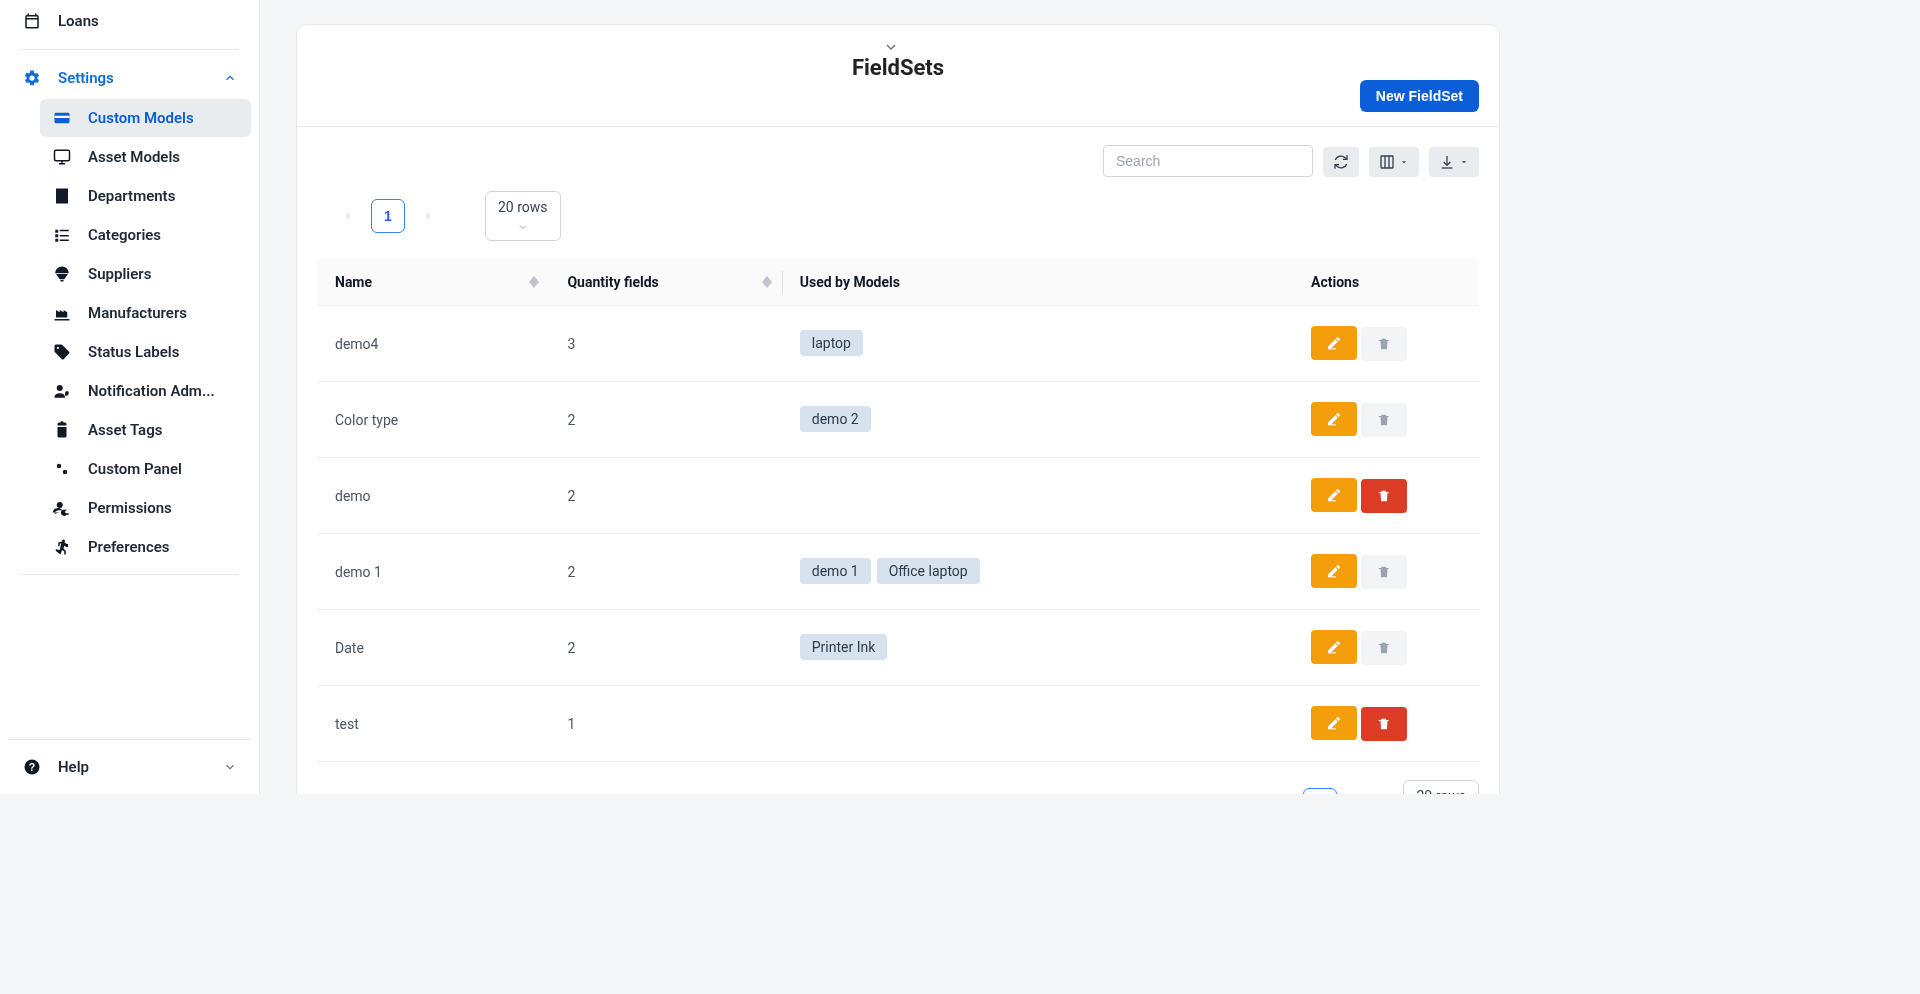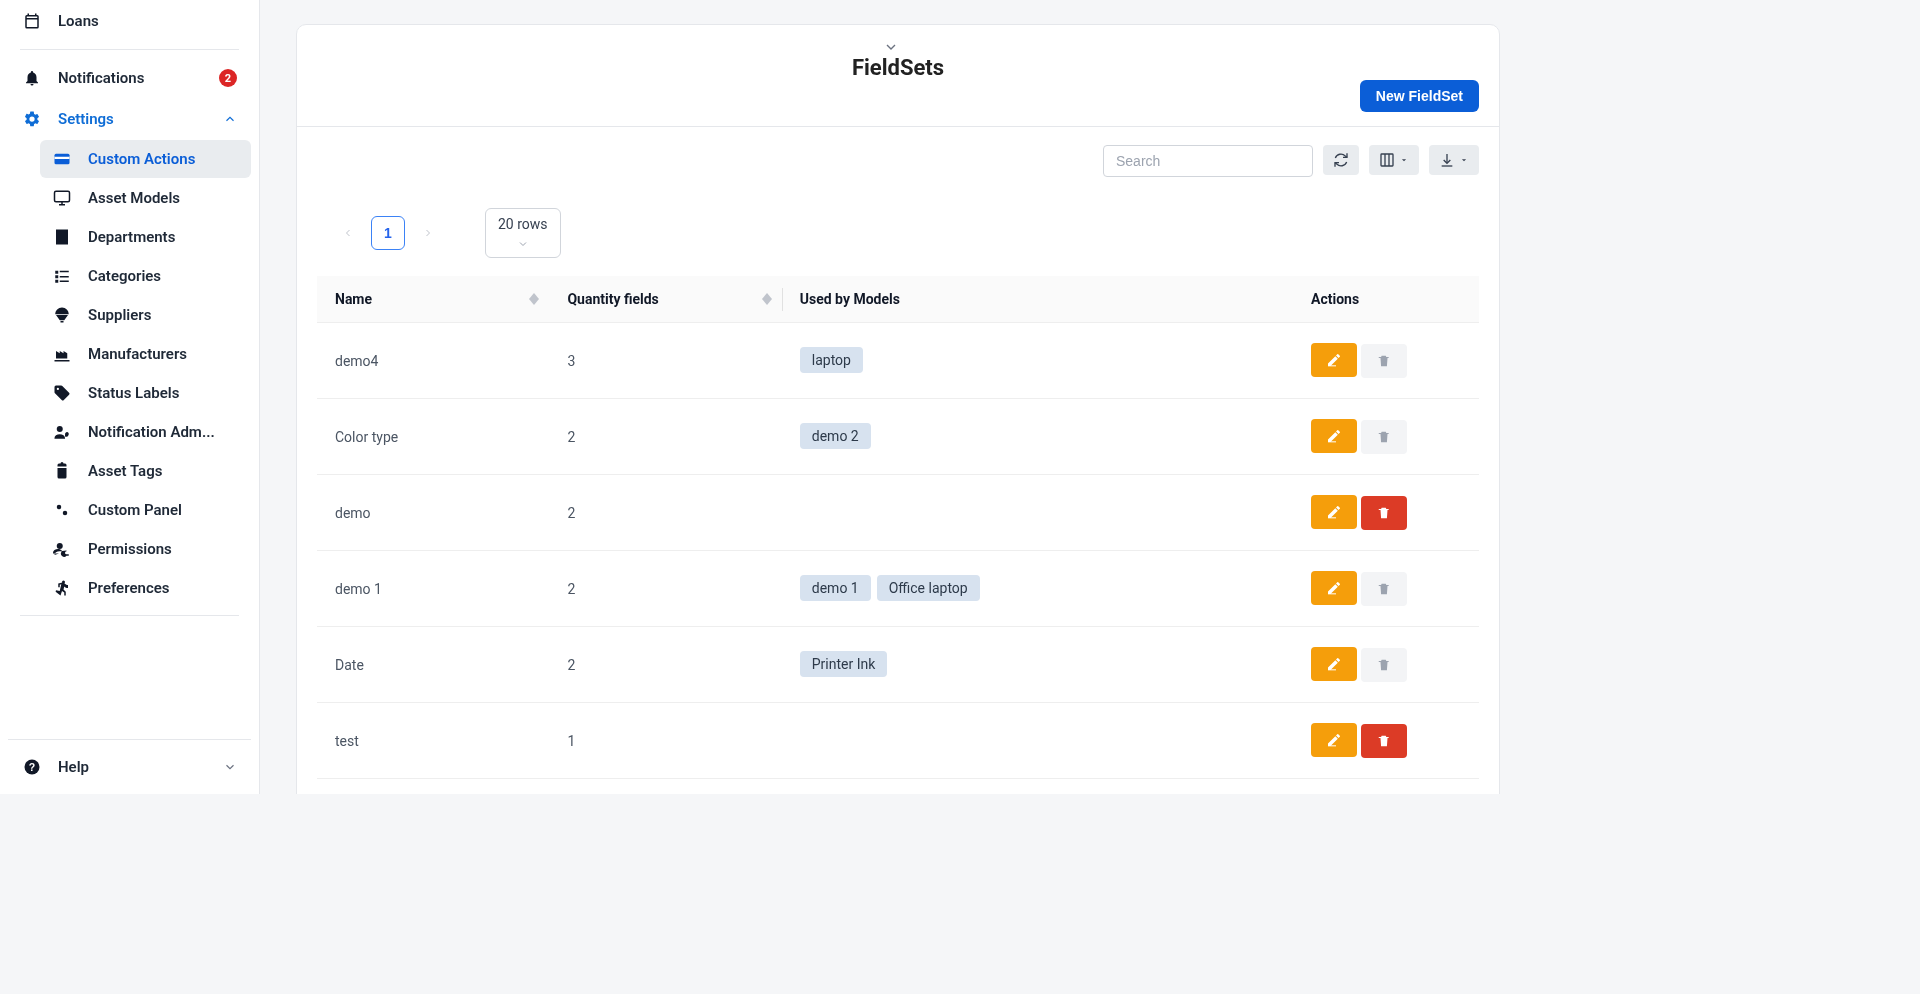--- a/index.html
+++ b/index.html
@@ -121,23 +121,23 @@
     padding: 8px 16px;
     border-radius: 6px;
     font-size: 14px;
     font-weight: 600;
     cursor: pointer;
   }
   .panel-body { padding: 18px 20px 24px; }
   .toolbar {
     display: flex;
     justify-content: flex-end;
-    align-items: flex-start;
+    align-items: flex-end;
     gap: 10px;
-    margin-bottom: 31px;
+    margin-bottom: 14px;
   }
   .search-input {
     border: 1px solid #d1d5db;
     border-radius: 4px;
     padding: 7px 12px;
     font-size: 14px;
     width: 210px;
     color: #6b7280;
     background: #fff;
   }
@@ -284,29 +284,20 @@
     <div class="sidebar-scroll">
       <div class="side-item top">
         <span class="icon">
           <svg width="18" height="18" viewBox="0 0 24 24" fill="currentColor">
               <path d="M19 4h-1V2h-2v2H8V2H6v2H5a2 2 0 0 0-2 2v14a2 2 0 0 0 2 2h14a2 2 0 0 0 2-2V6a2 2 0 0 0-2-2zm0 16H5V10h14v10zM5 8V6h14v2H5z"></path>
             </svg>
         </span>
         <span class="label">Loans</span>
       </div>
       <div class="side-section-divider"></div>
-      <div class="side-item top">
-        <span class="icon">
-          <svg width="18" height="18" viewBox="0 0 24 24" fill="currentColor">
-              <path d="M12 22a2 2 0 0 0 2-2h-4a2 2 0 0 0 2 2zm6-6V11c0-3.07-1.63-5.64-4.5-6.32V4a1.5 1.5 0 0 0-3 0v.68C7.63 5.36 6 7.92 6 11v5l-2 2v1h16v-1l-2-2z"></path>
-            </svg>
-        </span>
-        <span class="label">Notifications</span>
-        <span class="badge">2</span>
-      </div>
       <div class="side-item top settings">
         <span class="icon">
           <svg width="18" height="18" viewBox="0 0 24 24" fill="currentColor">
               <path d="M19.14 12.94a7.14 7.14 0 0 0 .06-.94 7.14 7.14 0 0 0-.06-.94l2.03-1.58a.5.5 0 0 0 .12-.64l-1.92-3.32a.5.5 0 0 0-.6-.22l-2.39.96a7.03 7.03 0 0 0-1.62-.94l-.36-2.54A.5.5 0 0 0 13.9 2h-3.8a.5.5 0 0 0-.5.42l-.36 2.54c-.58.24-1.12.55-1.62.94l-2.39-.96a.5.5 0 0 0-.6.22L2.71 8.84a.5.5 0 0 0 .12.64l2.03 1.58a7.14 7.14 0 0 0-.06.94c0 .32.02.63.06.94l-2.03 1.58a.5.5 0 0 0-.12.64l1.92 3.32c.14.24.42.34.6.22l2.39-.96c.5.39 1.04.7 1.62.94l.36 2.54c.4.24.25.42.5.42h3.8c.25 0 .46-.18.5-.42l.36-2.54c.58-.24 1.12-.55 1.62-.94l2.39.96c.18.12.46.02.6-.22l1.92-3.32a.5.5 0 0 0-.12-.64l-2.03-1.58zM12 15.5A3.5 3.5 0 1 1 15.5 12 3.5 3.5 0 0 1 12 15.5z"></path>
             </svg>
         </span>
         <span class="label">Settings</span>
         <span class="chev">
           <svg width="14" height="14" viewBox="0 0 24 24" fill="none" stroke="currentColor" stroke-width="2">
               <polyline points="18 15 12 9 6 15"></polyline>
@@ -314,21 +305,21 @@
         </span>
       </div>
       <div class="side-sub">
         <div class="side-item active">
           <span class="icon">
             <svg width="18" height="18" viewBox="0 0 24 24" fill="currentColor">
                 <rect x="2" y="5" width="20" height="14" rx="2"></rect>
                 <rect x="2" y="9" width="20" height="3" fill="#fff"></rect>
               </svg>
           </span>
-          <span class="label">Custom Actions</span>
+          <span class="label">Custom Models</span>
         </div>
         <div class="side-item">
           <span class="icon">
             <svg width="18" height="18" viewBox="0 0 24 24" fill="none" stroke="currentColor" stroke-width="2">
                 <rect x="2" y="3" width="20" height="14" rx="2"></rect>
                 <line x1="8" y1="21" x2="16" y2="21"></line>
                 <line x1="12" y1="17" x2="12" y2="21"></line>
               </svg>
           </span>
           <span class="label">Asset Models</span>

